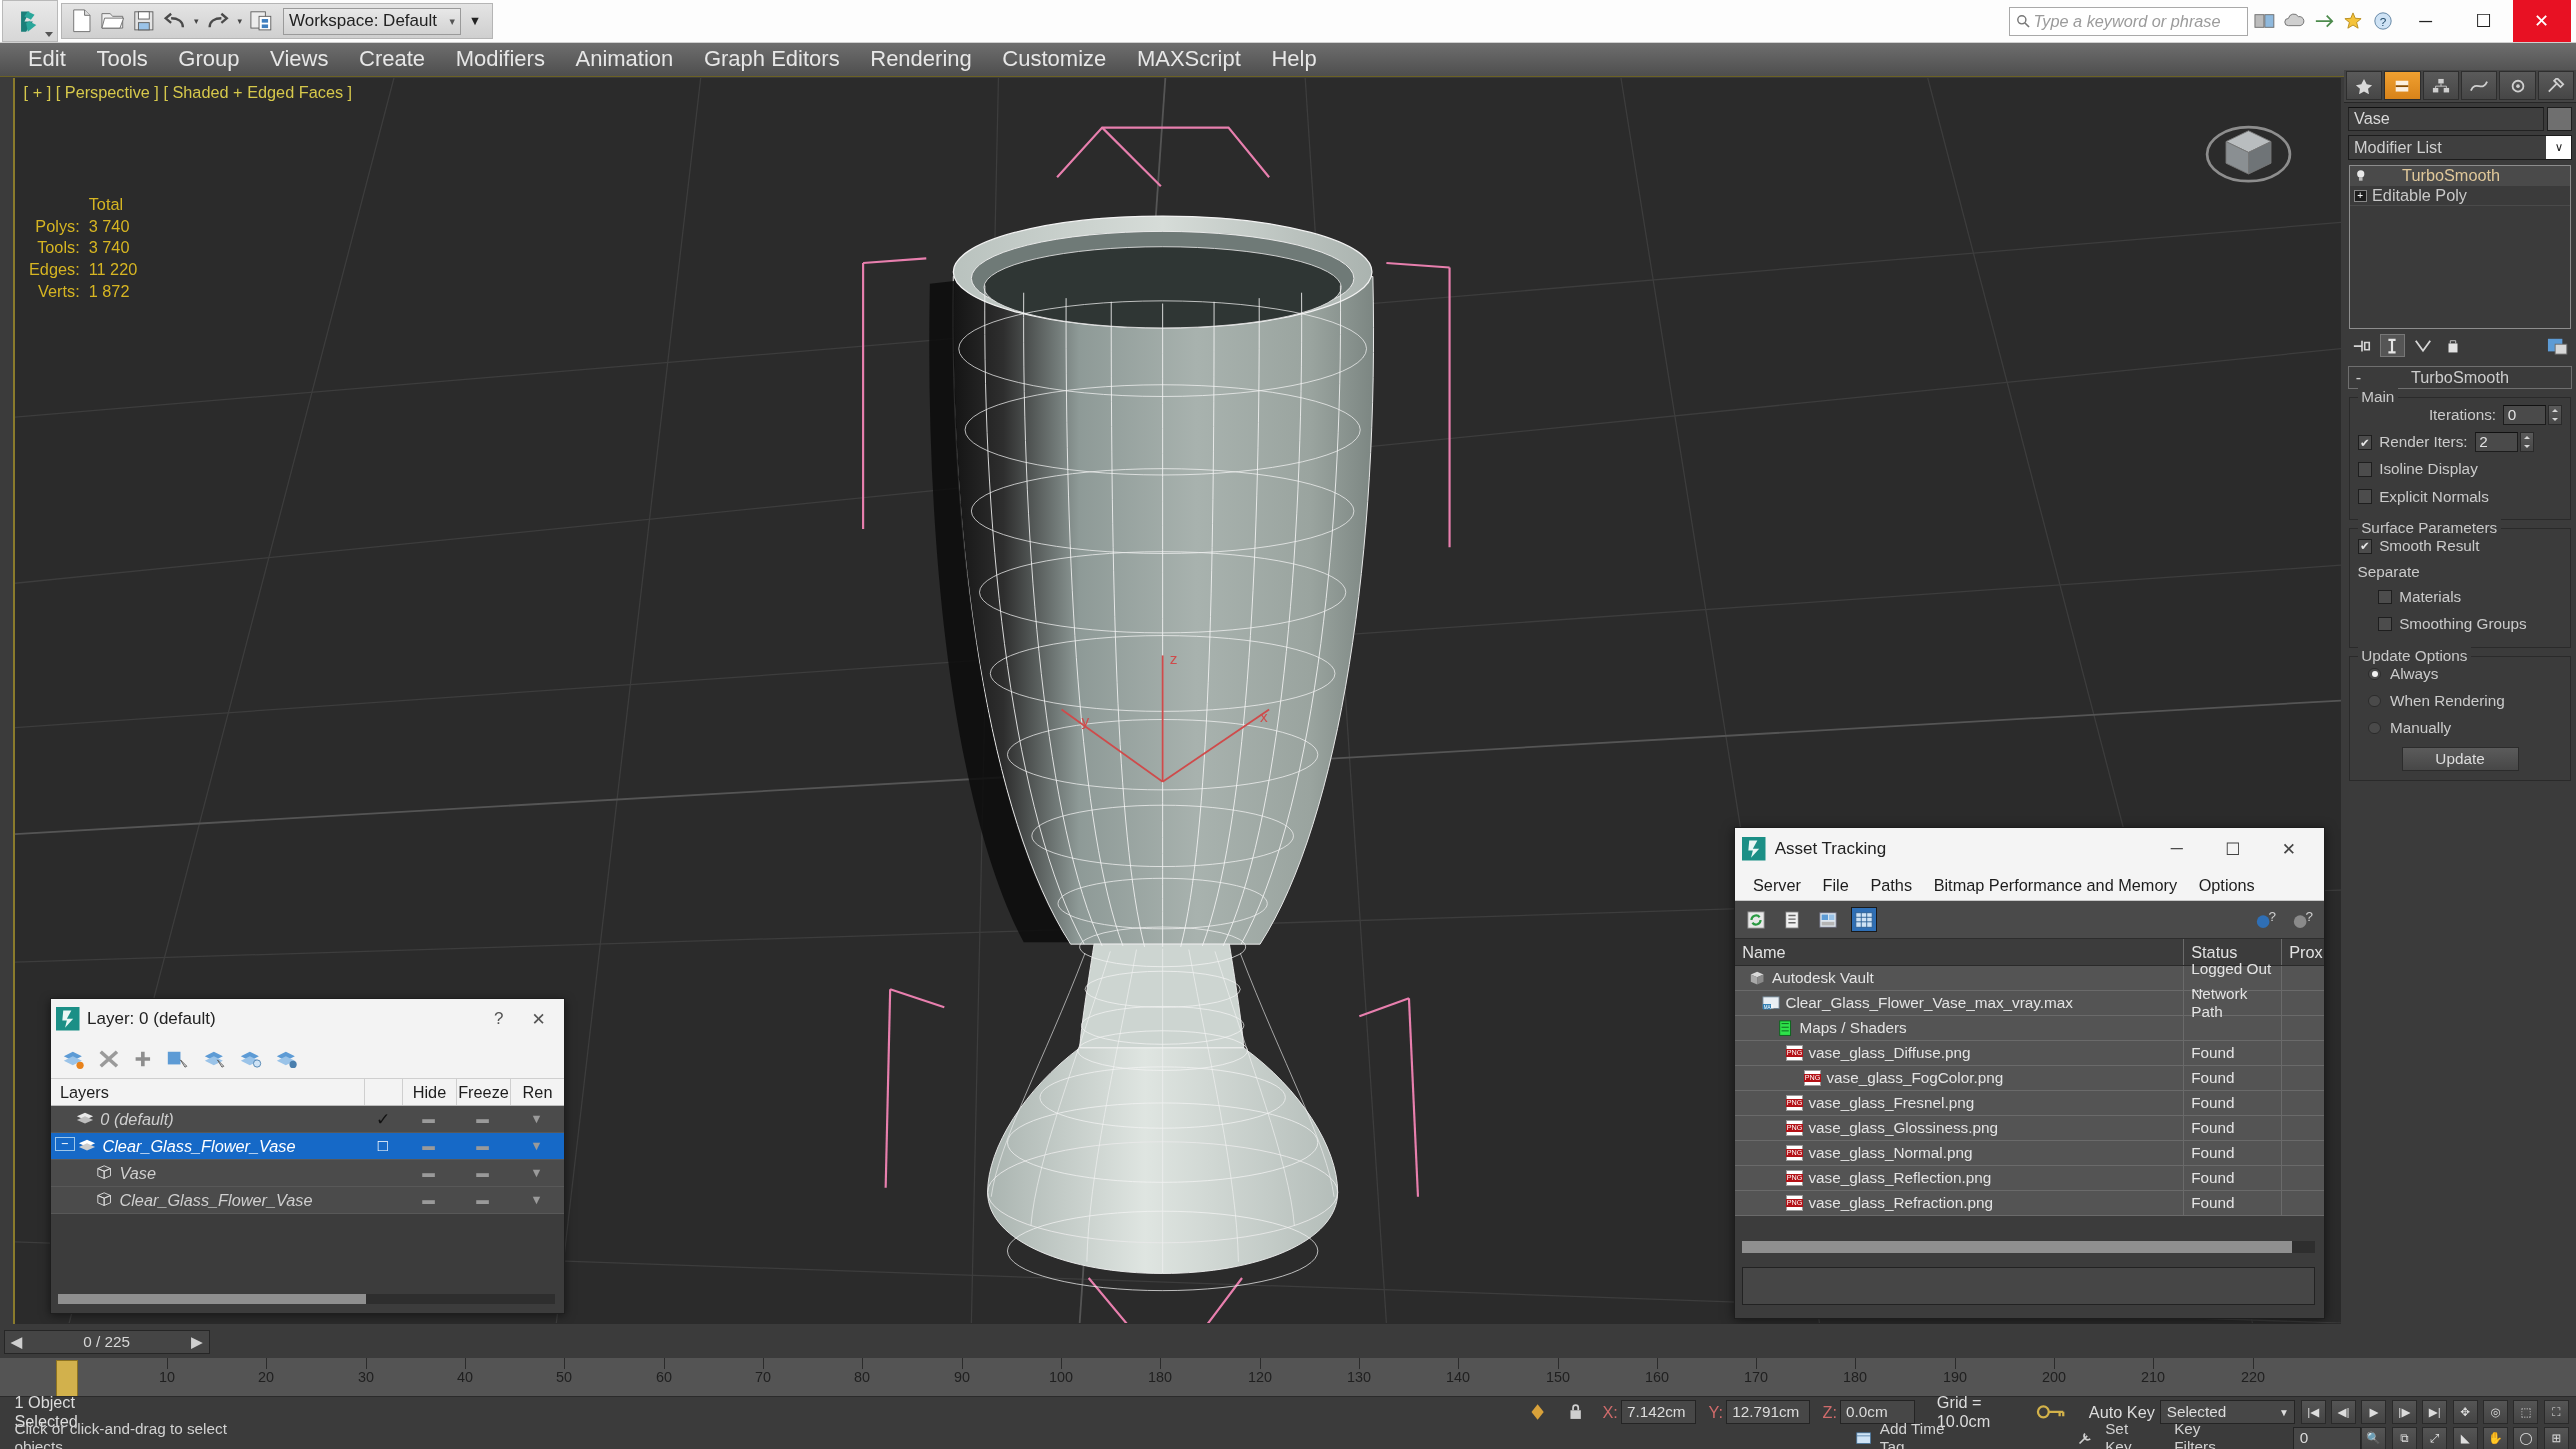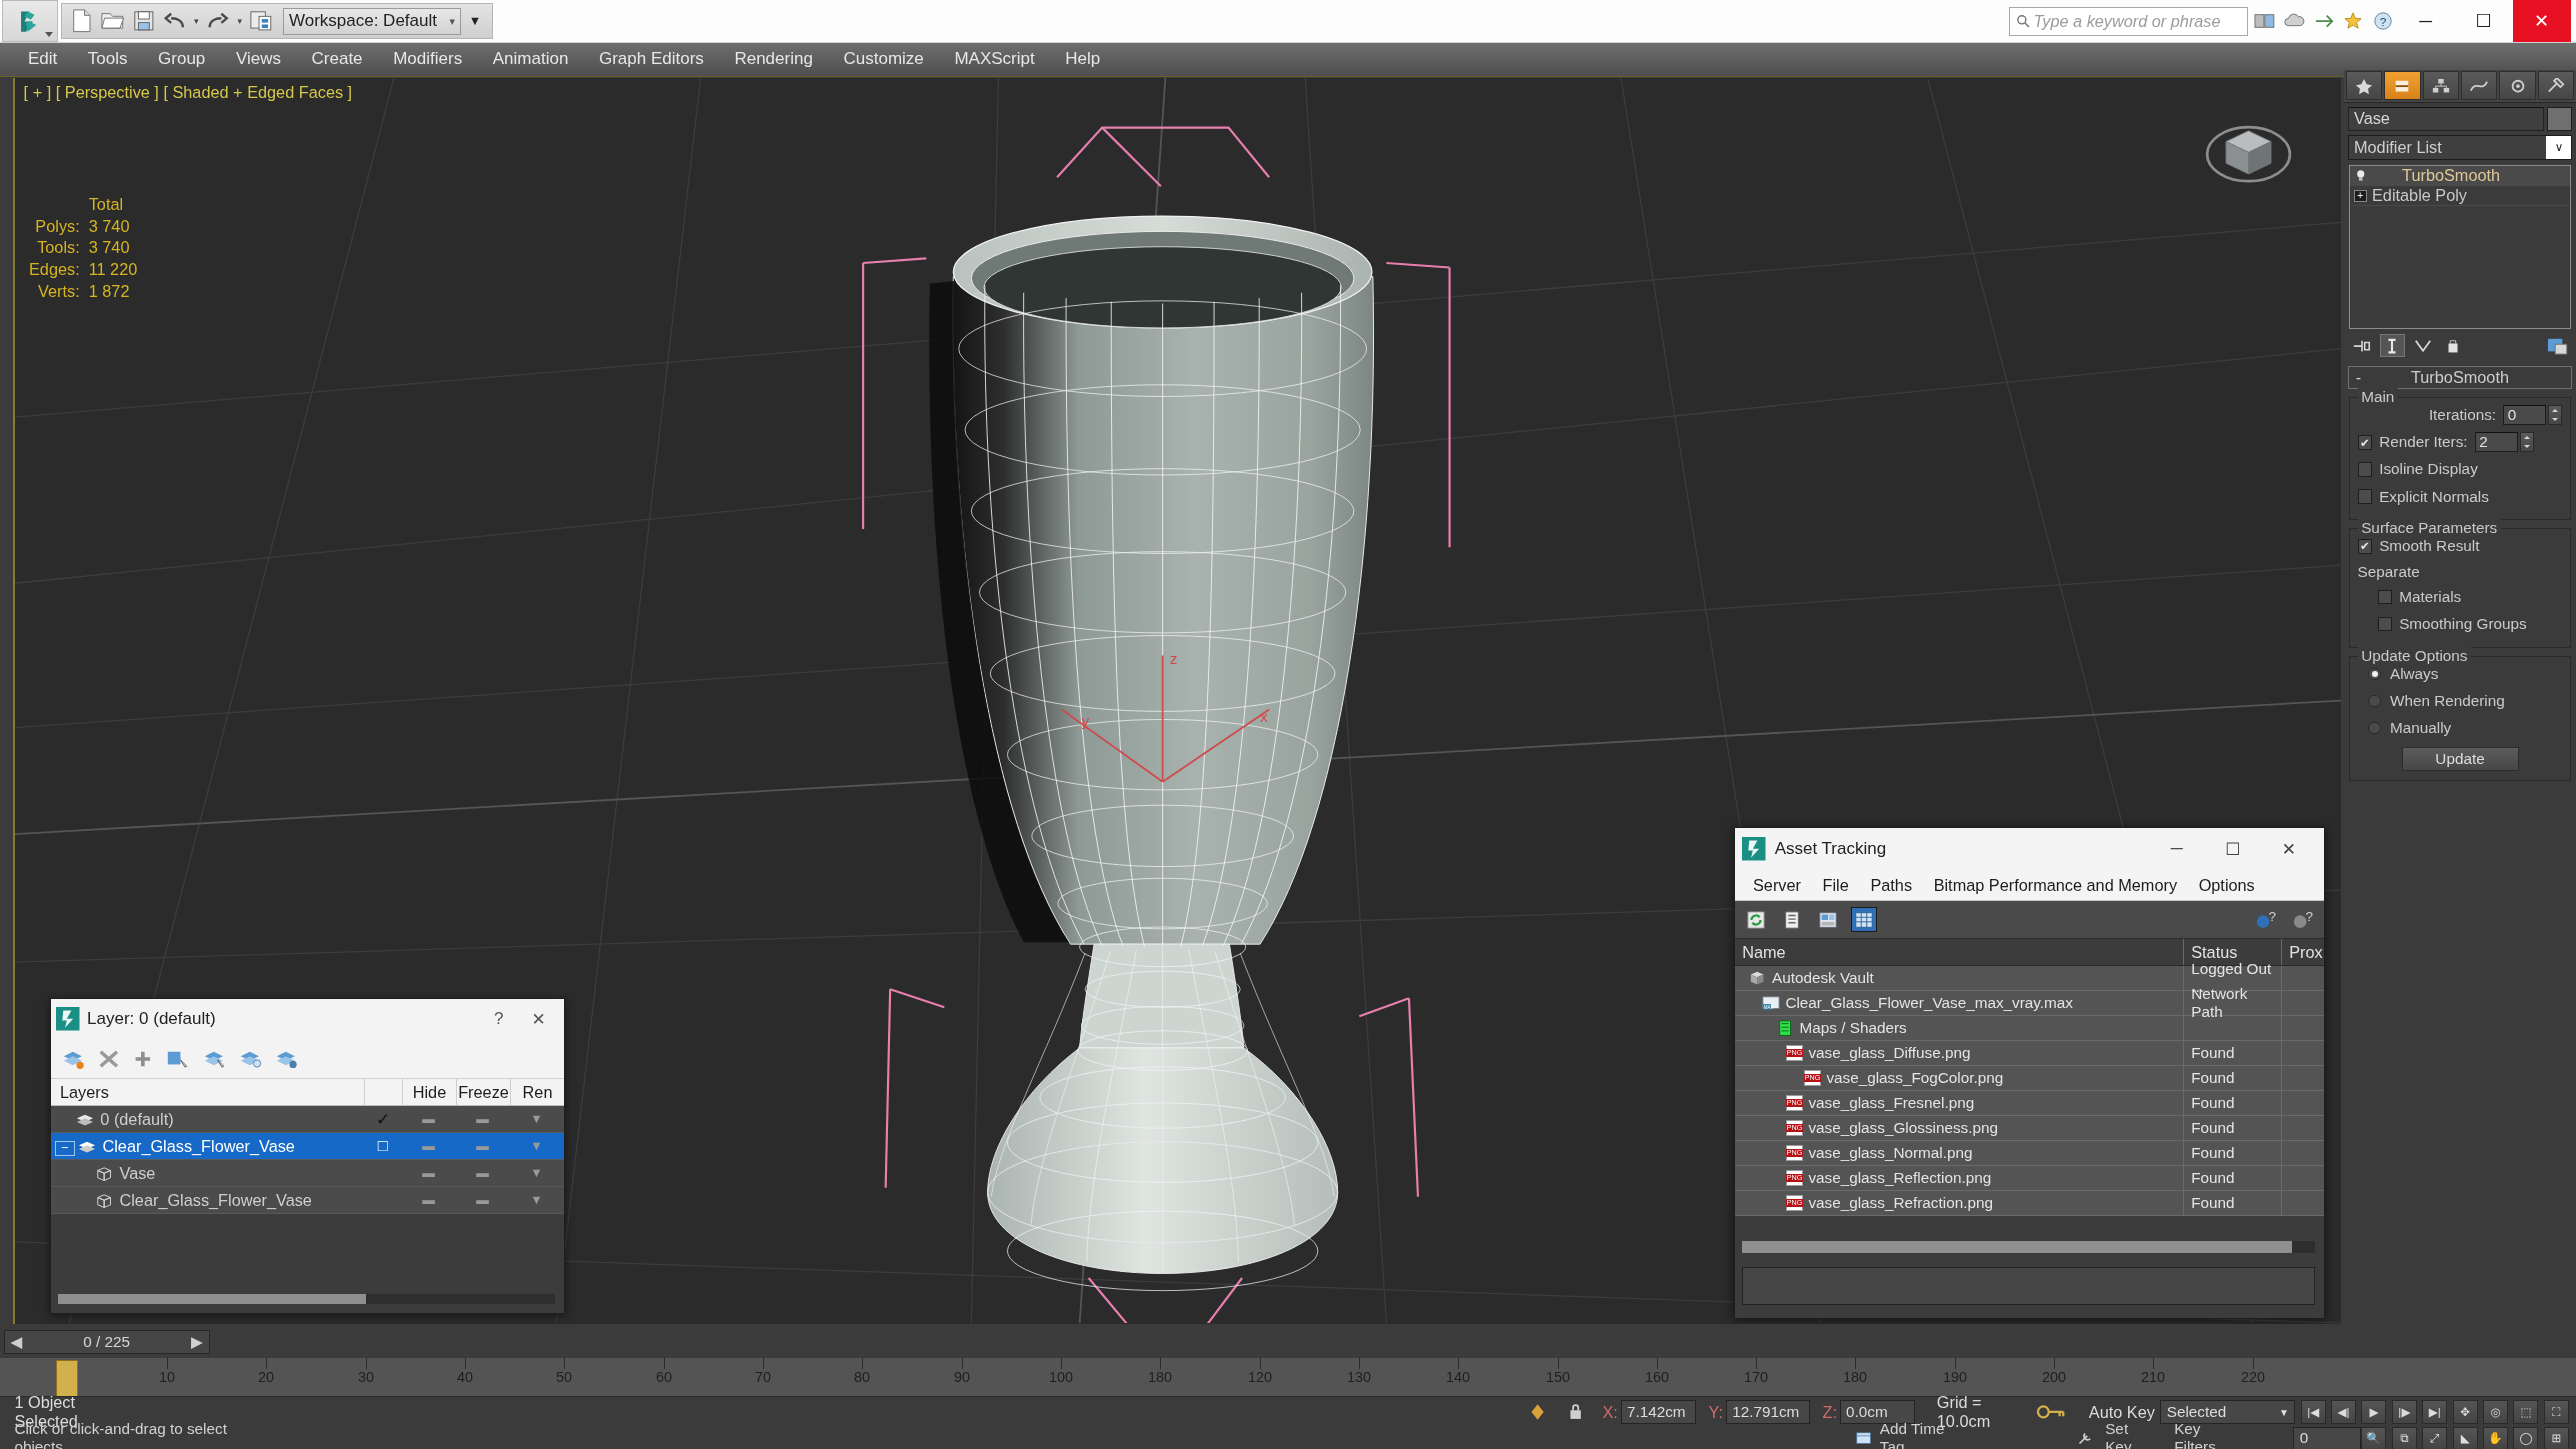--- a/index.html
+++ b/index.html
@@ -29,21 +29,21 @@
   .searchbox{width:239px;height:29px;background:#fff;border:0.9px solid #a9a9a9;display:flex;align-items:center;
     padding:0 5.4px;color:#9b9b9b;font-style:italic;font-size:16.3px;}
   .tb-ico{width:27px;height:29px;display:flex;align-items:center;justify-content:center;margin-left:2.7px;}
   .wbtn{width:58px;height:42px;display:flex;align-items:center;justify-content:center;color:#222;font-size:18px;}
   .wbtn.close{background:#e81123;color:#fff;}
 
   
   .menubar{position:absolute;left:0;top:43px;width:2576px;height:34px;
     background:linear-gradient(#6e6e6e,#4e4e4e);display:flex;align-items:center;
     border-bottom:1.8px solid #6b6124;padding-left:12.6px;}
-  .menubar .mi{color:#e7e7e7;font-size:17px;padding:0 15.3px;line-height:32.5px;}
+  .menubar .mi{color:#e7e7e7;font-size:22px;padding:0 15.3px;line-height:32.5px;}
 
   
   .viewport{position:absolute;left:12.6px;top:78px;width:2328px;height:1246px;background:#2b2b2b;
     border-left:2.7px solid #8a7b2c;overflow:hidden;}
   .vp-label{position:absolute;left:9px;top:5.4px;color:#d6c84b;font-size:16.3px;}
   .vp-stats{position:absolute;left:14.4px;top:116px;color:#d6b522;font-size:16.3px;line-height:21.7px;}
   .vp-stats table{border-collapse:collapse;}
   .vp-stats td{padding:0 5.4px 0 0;}
   .vp-stats td.lbl{text-align:right;padding-right:9px;}
 
@@ -109,21 +109,21 @@
   .ld-title .btns{margin-left:auto;display:flex;}
   .ld-title .btns span{width:40px;text-align:center;color:#555;font-size:17px;}
   .ld-tools{height:40px;background:#f3f3f3;display:flex;align-items:center;gap:12.6px;padding:0 10.8px;border-bottom:0.9px solid #cfcfcf;}
   .ld-head{height:27px;background:#f3f3f3;display:flex;align-items:center;color:#1d1d1d;font-size:16.3px;border-bottom:0.9px solid #bdbdbd;}
   .ld-head .c1{flex:1;padding-left:9px;}
   .ld-head .cx{width:38px;border-left:0.9px solid #cfcfcf;height:100%;display:flex;align-items:center;justify-content:center;}
   .ld-head .cw{width:54px;border-left:0.9px solid #cfcfcf;height:100%;display:flex;align-items:center;justify-content:center;}
   .ld-rows{background:#4b4b4b;}
   .ld-row{height:27px;display:flex;align-items:center;color:#cfcfcf;font-size:16.3px;border-bottom:0.9px solid #585858;}
   .ld-row.sel{background:#1669c7;color:#fff;}
-  .ld-row .nm{flex:1;display:flex;align-items:flex-end;}
+  .ld-row .nm{flex:1;display:flex;align-items:flex-start;font-style:italic;}
   .ld-row .cx{width:38px;display:flex;align-items:center;justify-content:center;}
   .ld-row .cw{width:54px;display:flex;align-items:center;justify-content:center;color:#9a9a9a;font-size:12.6px;letter-spacing:0.9px;}
   .ld-foot{position:absolute;left:0;right:0;bottom:0;height:31px;background:#3c3c3c;}
   .ld-scroll{position:absolute;left:7.2px;right:9px;bottom:9px;height:10px;background:#2e2e2e;}
   .ld-scroll i{display:block;width:62%;height:100%;background:#8f8f8f;}
 
   
   .atdlg{position:absolute;left:1734px;top:827px;width:591px;height:492px;background:#3c3c3c;
     border:0.9px solid #1d1d1d;box-shadow:0 1.8px 10.8px rgba(0,0,0,.55);}
   .at-title{height:42px;background:#f4f4f4;display:flex;align-items:center;padding:0 7.2px;color:#222;font-size:17px;}

